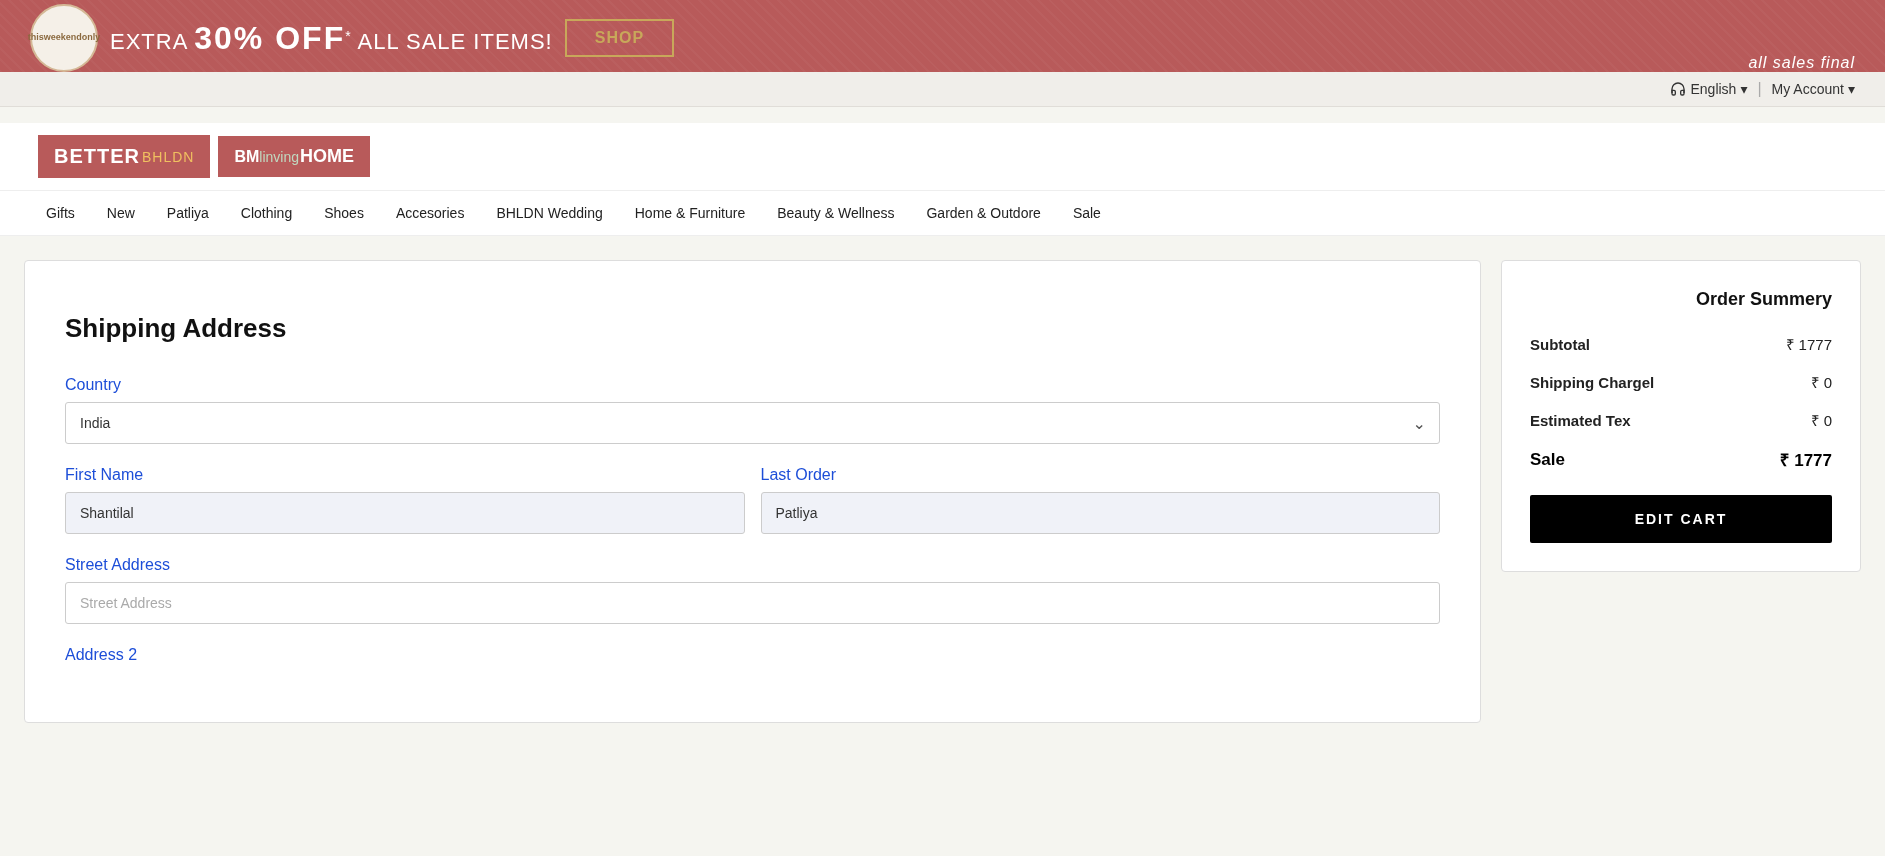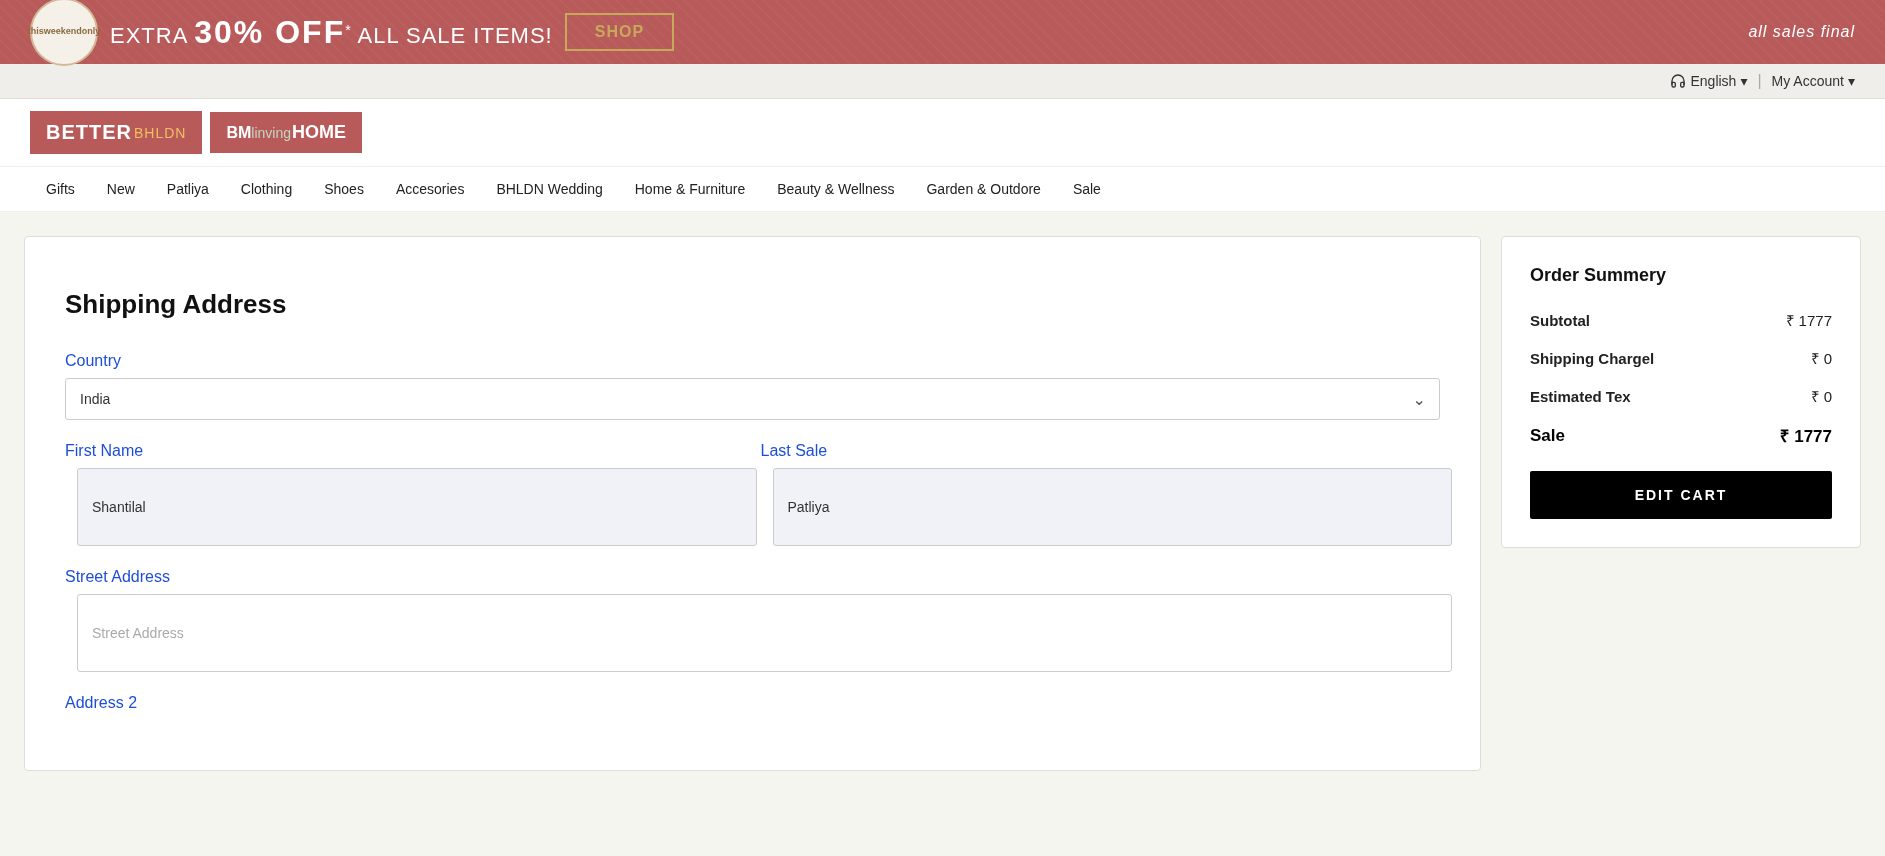--- a/index.html
+++ b/index.html
@@ -3,24 +3,24 @@
   <meta charset="utf-8">
   <style>
     * { box-sizing: border-box; margin: 0; padding: 0; }
     body { font-family: Arial, sans-serif; background: #f5f5f0; }
 
     
     .banner {
       background-color: #b85a5a;
       background-image: repeating-linear-gradient(45deg, rgba(255,255,255,0.03) 0px, rgba(255,255,255,0.03) 2px, transparent 2px, transparent 8px);
       display: flex;
-      align-items: center;
+      align-items: flex-end;
       justify-content: space-between;
       padding: 0 30px;
-      height: 64px;
+      height: 72px;
       position: relative;
     }
     .banner-left {
       display: flex;
       align-items: center;
       gap: 12px;
     }
     .badge-circle {
       width: 68px;
       height: 68px;
@@ -96,22 +96,23 @@
       font-size: 16px;
       margin: 0 4px;
     }
 
     
     .header {
       background: white;
       display: flex;
       align-items: center;
       justify-content: space-between;
-      padding: 12px 30px;
+      padding: 12px 38px;
       border-bottom: 1px solid #eee;
+      margin-top: 16px;
     }
     .logo-container {
       display: flex;
       align-items: center;
       gap: 4px;
     }
     .logo-bm {
       background: #b85a5a;
       color: white;
       padding: 10px 16px;
@@ -235,28 +236,27 @@
     }
     .form-row {
       display: flex;
       gap: 16px;
     }
     .form-row .form-group {
       flex: 1;
     }
     .form-control {
       width: 100%;
-      padding: 30px 14px;
+      padding: 12px 14px;
       border: 1px solid #ccc;
       border-radius: 3px;
       font-size: 14px;
       color: #333;
       outline: none;
       background: #f0f2f8;
-      margin-left: 12px;
     }
     .form-control::placeholder {
       color: #aaa;
     }
     .form-select {
       width: 100%;
       padding: 12px 14px;
       border: 1px solid #ccc;
       border-radius: 3px;
       font-size: 14px;
@@ -286,21 +286,21 @@
       flex-shrink: 0;
       background: white;
       border: 1px solid #ddd;
       border-radius: 4px;
       padding: 28px 28px;
       align-self: flex-start;
     }
     .order-summary-title {
       font-size: 18px;
       font-weight: 700;
-      text-align: left;
+      text-align: right;
       margin-bottom: 24px;
       color: #111;
     }
     .order-line {
       display: flex;
       justify-content: space-between;
       align-items: center;
       margin-bottom: 18px;
       font-size: 15px;
       color: #222;
@@ -423,21 +423,21 @@
         </select>
       </div>
     </div>
 
     <div class="form-row">
       <div class="form-group">
         <label class="form-label">First Name</label>
         <input type="text" class="form-control" value="Shantilal" style="">
       </div>
       <div class="form-group">
-        <label class="form-label">Last Sale</label>
+        <label class="form-label">Last Order</label>
         <input type="text" class="form-control" value="Patliya" style="">
       </div>
     </div>
 
     <div class="form-group">
       <label class="form-label">Street Address</label>
       <input type="text" class="form-control" style="background: white;" placeholder="Street Address">
     </div>
 
     <div class="form-group">

